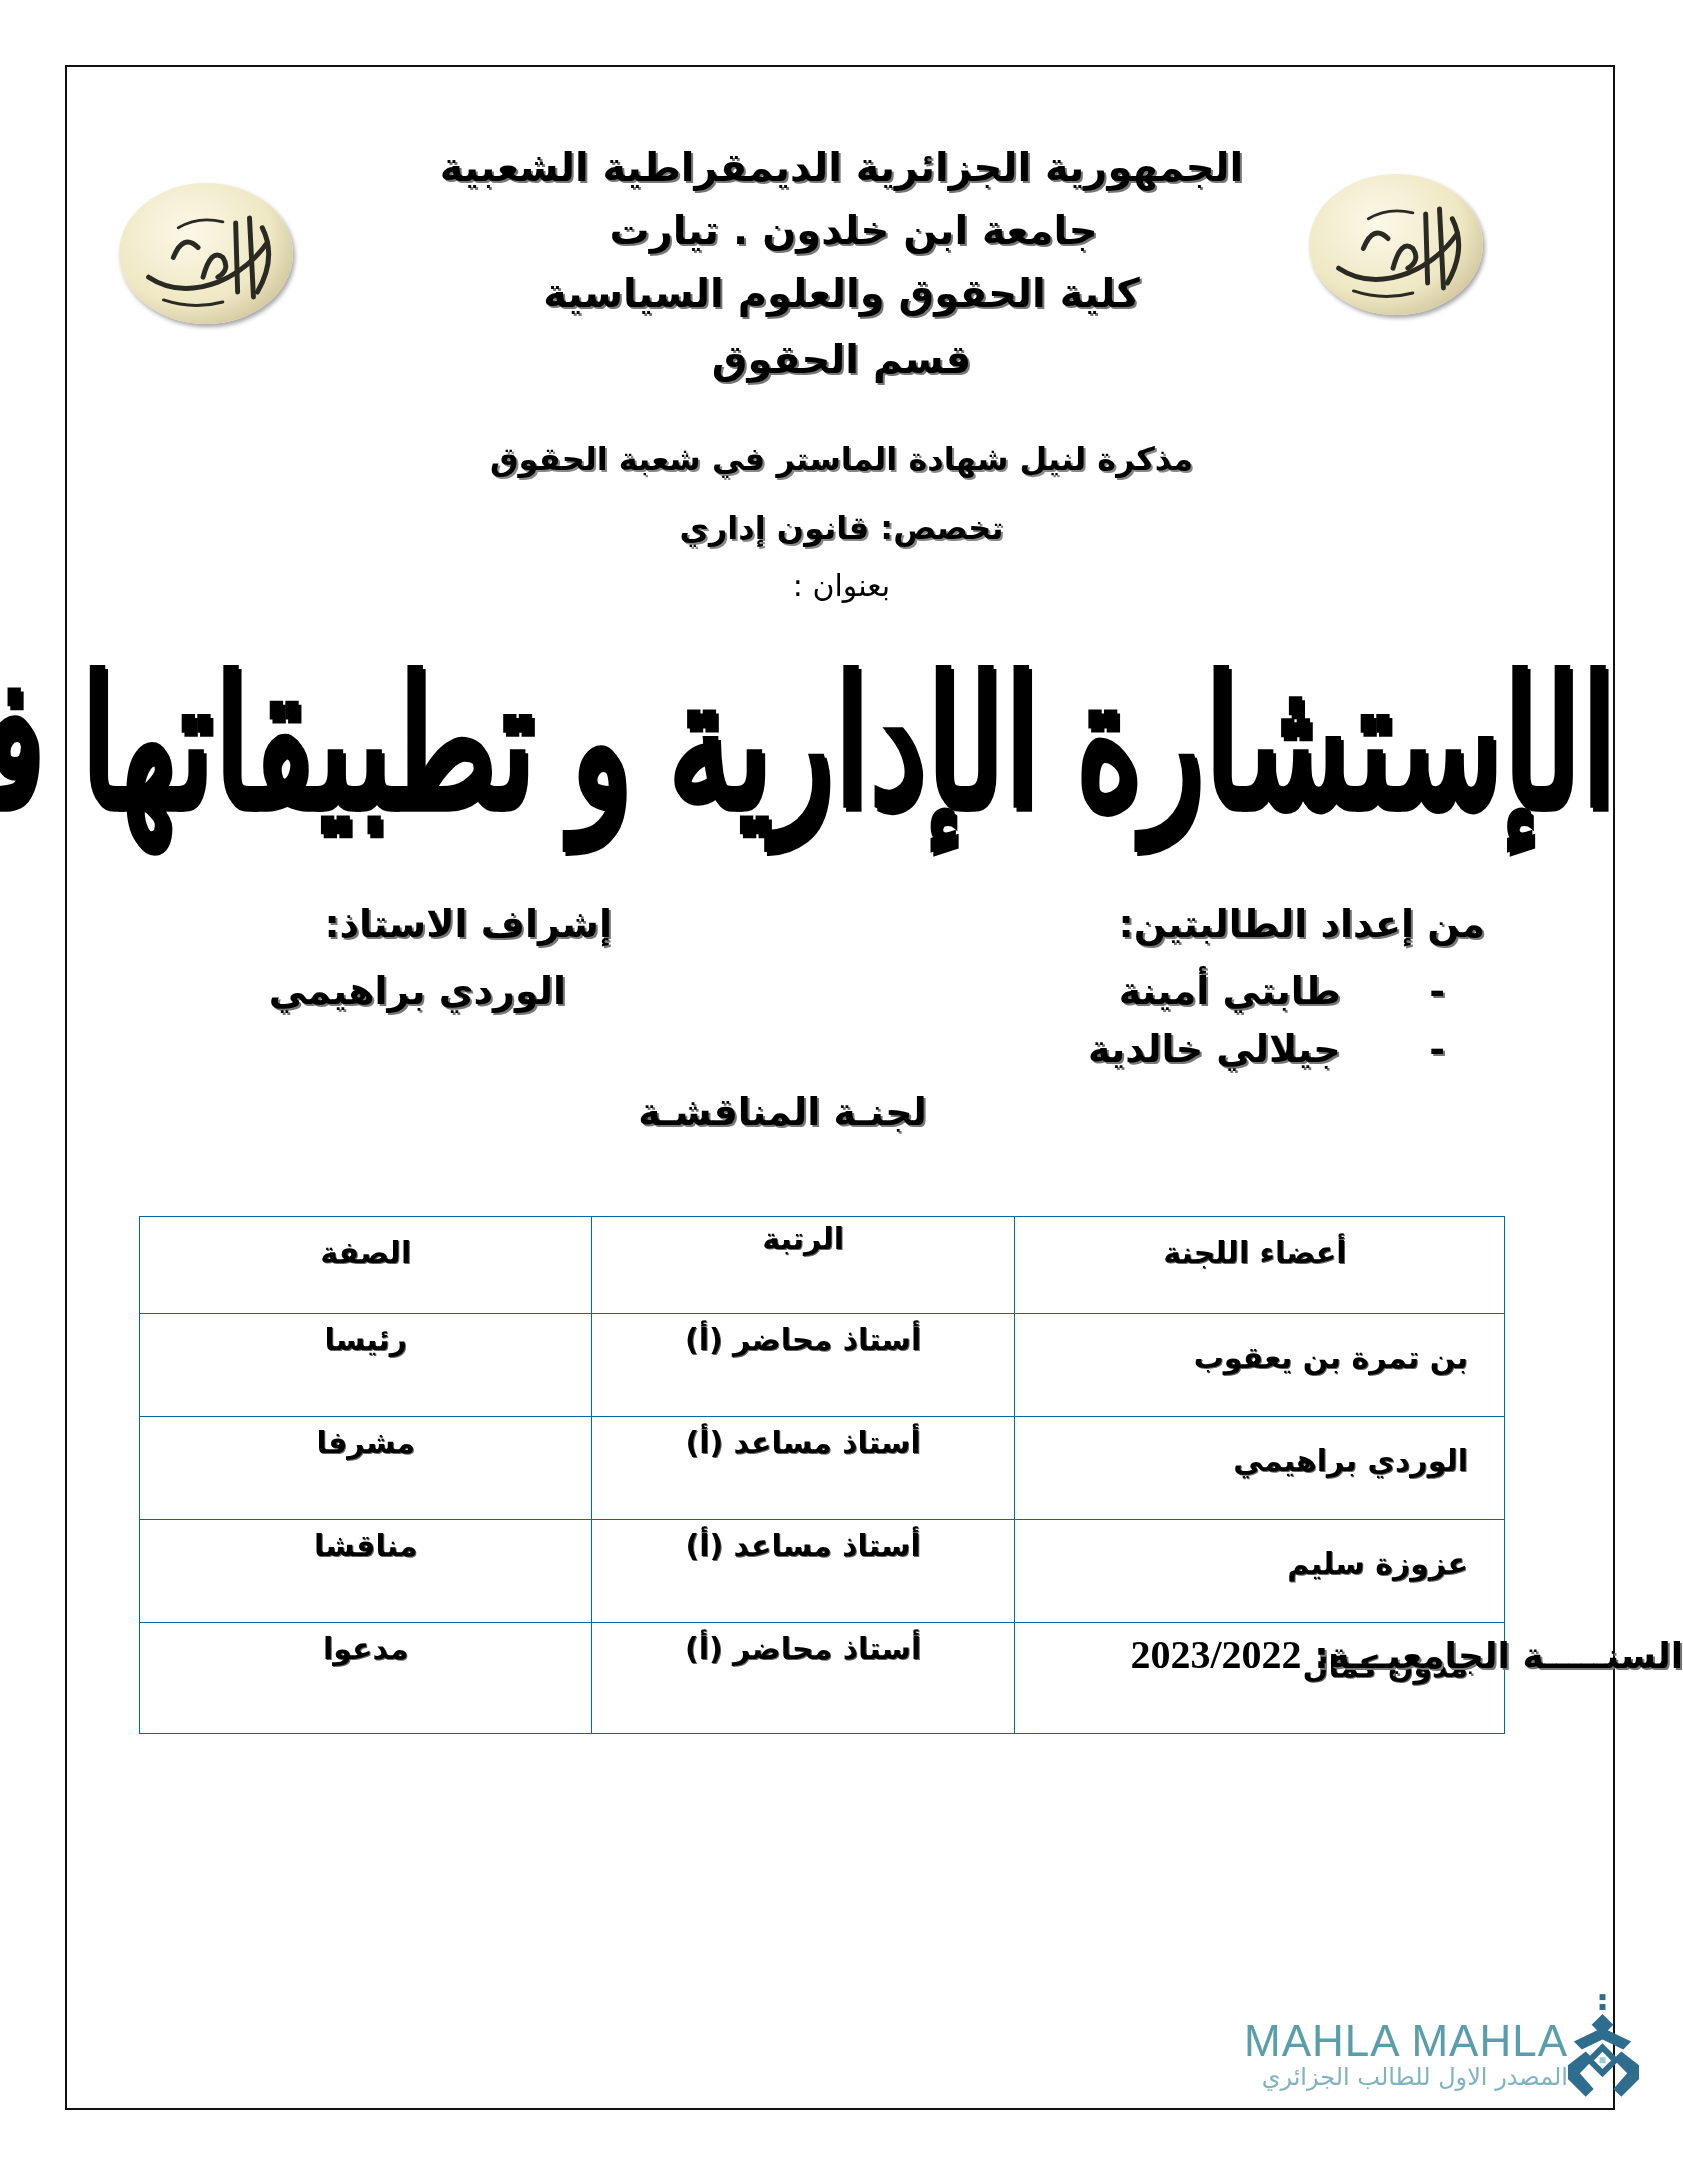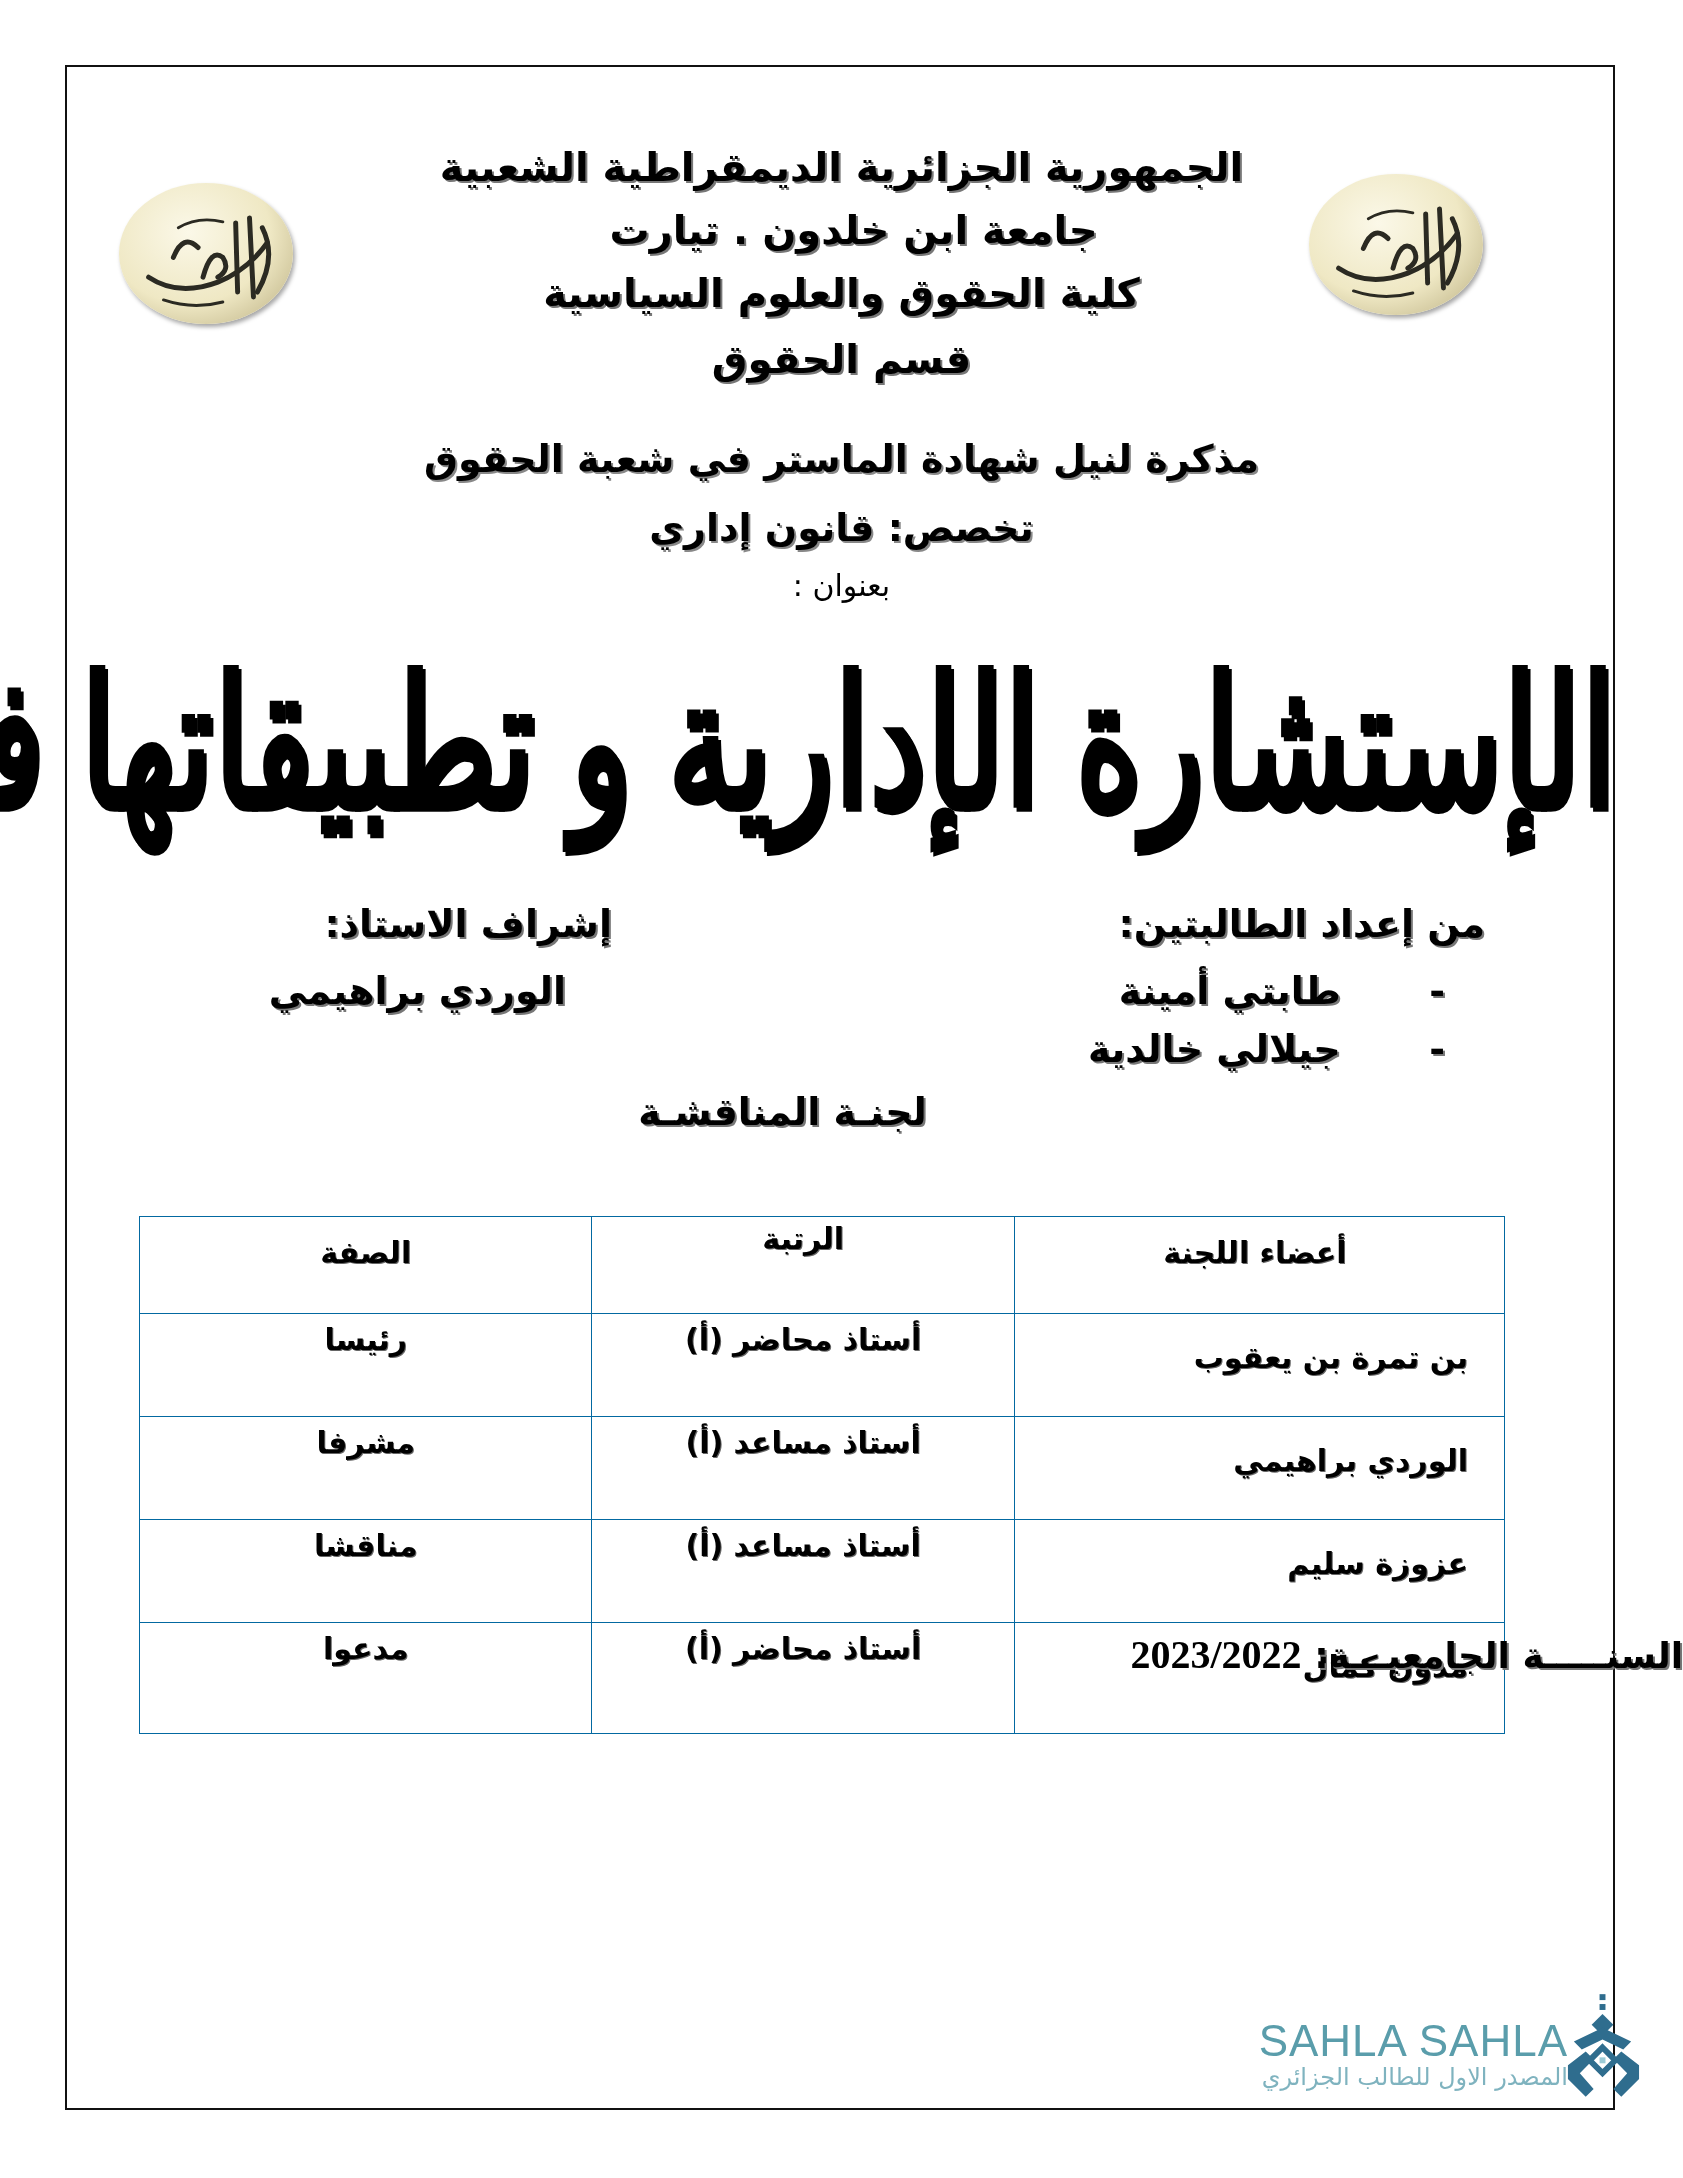--- a/index.html
+++ b/index.html
@@ -7,21 +7,21 @@
          font-family: "DejaVu Sans", "Liberation Sans", sans-serif; color: #000; }
   .page-border { position: absolute; left: 65px; top: 65px; width: 1550px; height: 2045px;
                  border: 2px solid #111; box-sizing: border-box; }
   .abs { position: absolute; }
   .center-line { position: absolute; left: 0; width: 1683px; text-align: center; direction: rtl; font-weight: bold; }
   .hdr { font-size: 40px; line-height: 48px; text-shadow: 2px 2px 0 #777; }
   .logo { position: absolute; width: 174px; height: 141px; border-radius: 50%;
           background: radial-gradient(ellipse at 40% 35%, #fbf8e8 0%, #efe8c4 55%, #c9bf94 85%, #8c8466 100%);
           box-shadow: 2px 3px 4px rgba(0,0,0,0.35); overflow: hidden; }
   .logo svg { position: absolute; left: 0; top: 0; }
-  .subtitle { font-size: 38px; line-height: 46px; text-shadow: 2px 2px 0 #888; }
+  .subtitle { font-size: 32px; line-height: 46px; text-shadow: 2px 2px 0 #888; }
   .bi { font-size: 30px; font-weight: normal; line-height: 36px; }
   .main-title-wrap { position: absolute; left: 0; top: 634px; width: 1683px; height: 228px; overflow: visible; }
   .main-title-inner { display: block; width: 100%; text-align: center; direction: rtl;
                       font-family: "Liberation Sans", sans-serif; font-weight: bold; font-size: 139px;
                       line-height: 218px; transform: scale(0.92, 1.3); transform-origin: center 50%;
                       white-space: nowrap; letter-spacing: -3px; text-shadow: 3px 3px 0 #000; }
   .rtl { direction: rtl; font-weight: bold; }
   .section-label { font-size: 38px; line-height: 46px; text-shadow: 2px 2px 0 #777; }
   .name-line { font-size: 38px; line-height: 46px; text-shadow: 2px 2px 0 #777; white-space: nowrap; }
   .dash { display: inline-block; width: 69px; text-align: right; }
@@ -141,21 +141,21 @@
   </tr>
 </tbody>
   </table>
 
 <div class="year-line">
   <span class="year-label">السنـــــة الجامعيـــة:</span>
   <span class="year-value">2023/2022</span>
 </div>
 
 <div class="watermark">
-  <div class="wm-text">SAHLA SAHLA</div>
+  <div class="wm-text">MAHLA MAHLA</div>
   <div class="wm-sub">المصدر الاول للطالب الجزائري</div>
   <svg class="wm-icon" width="79" height="109" viewBox="0 0 80 110">
     <g fill="#2f6d8e">
       <rect x="36" y="2" width="6" height="6"></rect>
       <rect x="36" y="12" width="6" height="6"></rect>
       <polygon points="39,22 50,33 39,44 28,33"></polygon>
       <path d="M10 50 L39 36 L68 50 L60 58 L39 48 L18 58 Z"></path>
       <polygon points="39,56 52,69 39,82 26,69" fill="none" stroke="#2f6d8e" stroke-width="6"></polygon>
       <rect x="36" y="66" width="6" height="6" fill="#9ccbd6"></rect>
       <path d="M4 74 L22 60 L30 68 L16 82 L30 98 L22 106 L4 88 Z"></path>

